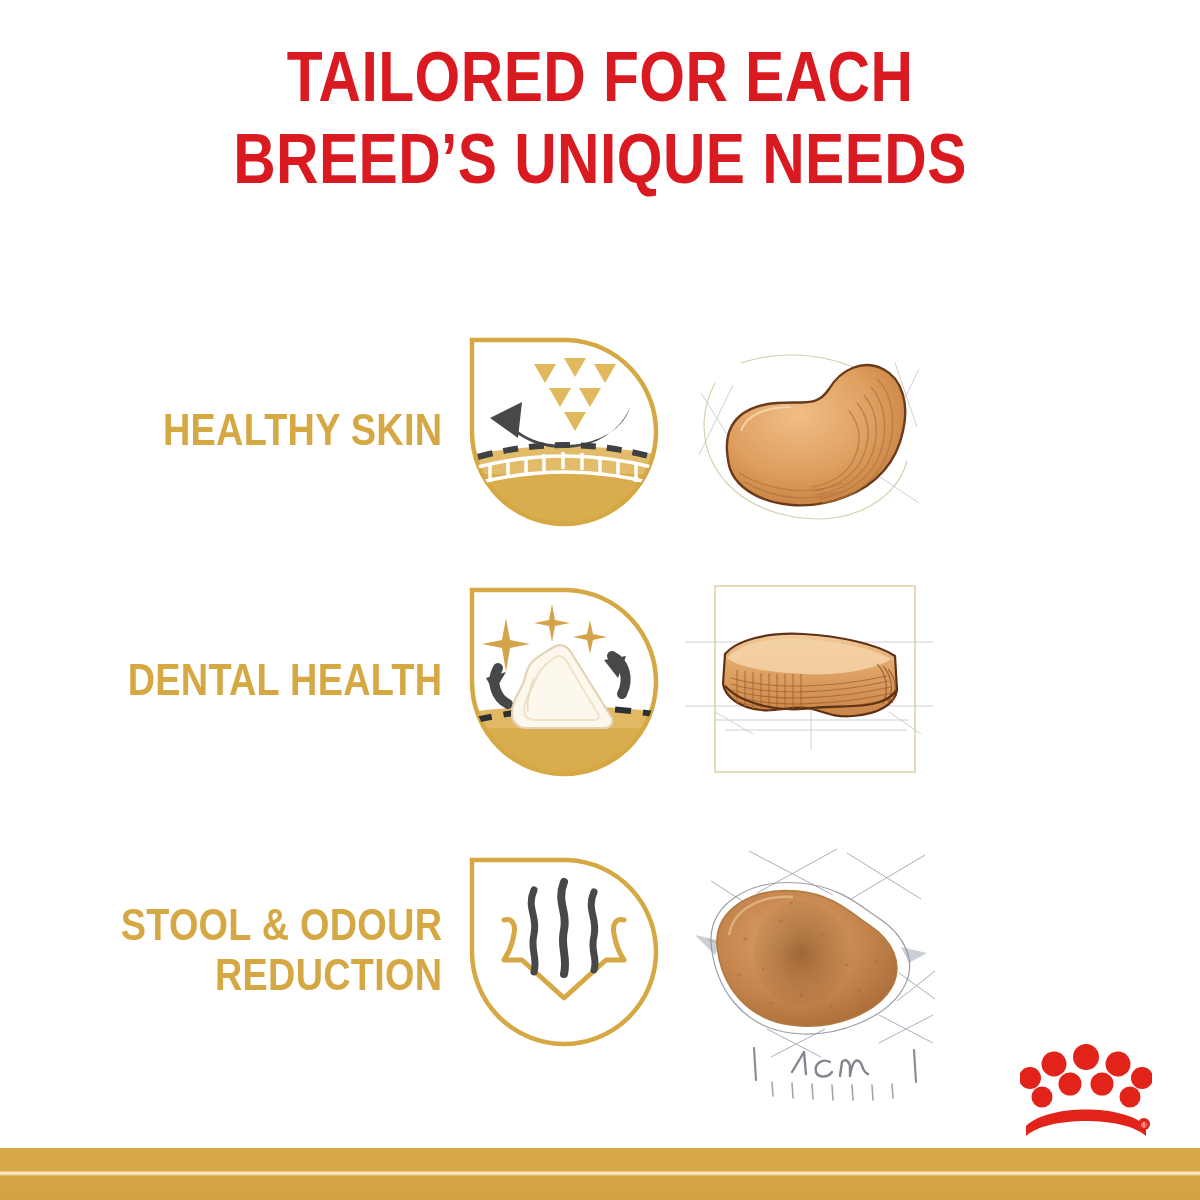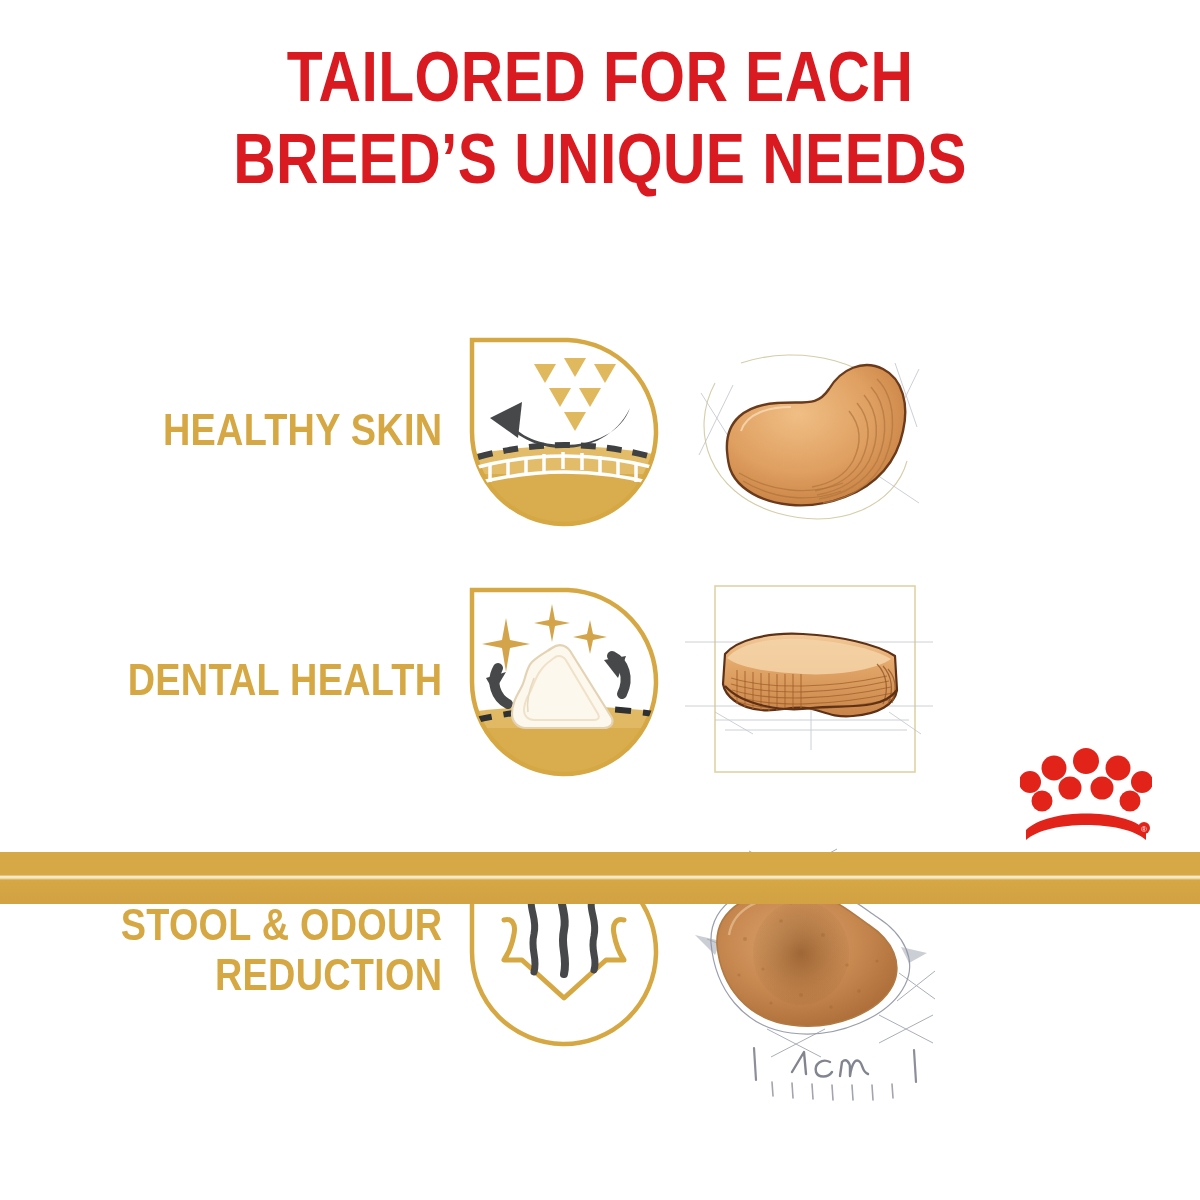--- a/index.html
+++ b/index.html
@@ -12,21 +12,21 @@
     background: #ffffff;
     font-family: "Liberation Sans", sans-serif;
     overflow: hidden;
     position: relative;
   }
 
   #poster {
     position: absolute;
     inset: 0;
     width: 1200px;
-    height: 904px;
+    height: 1200px;
     background: #ffffff;
   }
 
   
   .headline {
     position: absolute;
     top: 36px;
     left: 0;
     width: 1200px;
     text-align: center;

